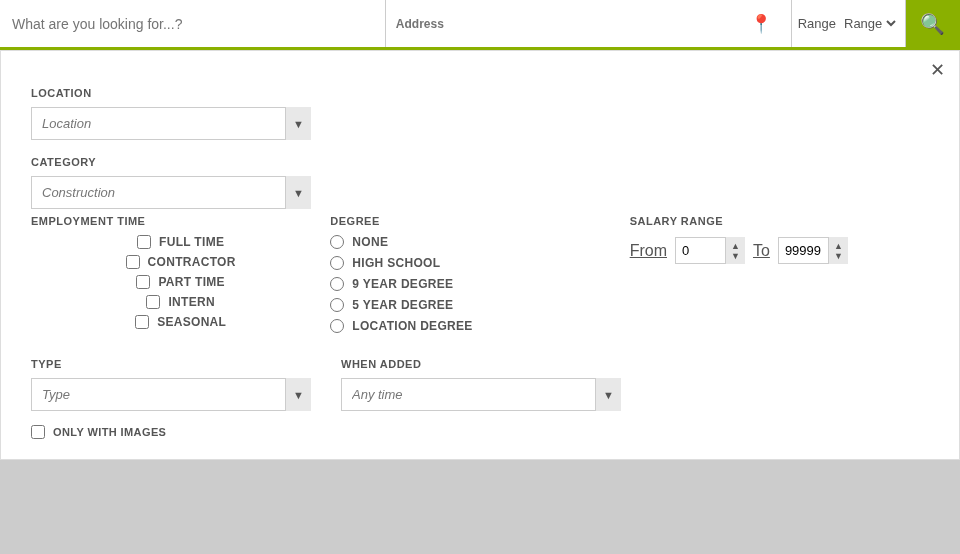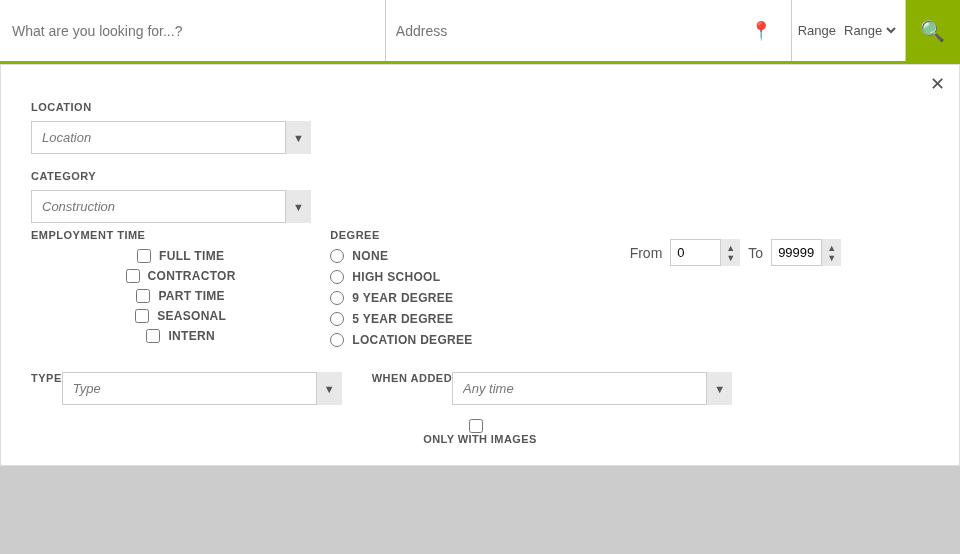--- a/index.html
+++ b/index.html
@@ -1,21 +1,21 @@
 <!DOCTYPE html>
 <html><head>
   <meta charset="utf-8">
   <style>
     * { box-sizing: border-box; margin: 0; padding: 0; }
     body { font-family: Arial, sans-serif; background: #ccc; width: 960px; height: 554px; overflow: hidden; }
 
     
     .header {
       display: flex;
-      height: 64px;
+      height: 50px;
       background: #5a5a5a;
       border-bottom: 3px solid #8ab000;
     }
     .search-input-wrap {
       flex: 1;
       display: flex;
       background: white;
       border-right: 1px solid #ccc;
     }
     .search-input-wrap input {
@@ -31,22 +31,23 @@
       display: flex;
       align-items: center;
       background: white;
       border-right: 1px solid #ccc;
       padding: 0 10px;
     }
     .address-wrap input {
       flex: 1;
       border: none;
       outline: none;
-      font-size: 14px;
+      font-size: 12px;
       color: #999;
+      font-weight: bold;
     }
     .location-pin {
       color: #777;
       font-size: 18px;
       margin-right: 8px;
     }
     .range-wrap {
       display: flex;
       align-items: center;
       background: white;
@@ -186,22 +187,23 @@
       height: 14px;
     }
 
     .salary-row {
       display: flex;
       align-items: center;
       margin-top: 10px;
       gap: 8px;
     }
     .salary-label {
-      font-size: 14px;
-      color: #555;
+      font-size: 16px;
+      color: #555;
+      text-decoration: underline;
     }
     .salary-input-wrap {
       position: relative;
       display: inline-flex;
       align-items: center;
     }
     .salary-input-wrap input {
       width: 70px;
       padding: 5px 26px 5px 6px;
       border: 1px solid #ccc;
@@ -227,34 +229,33 @@
 
     
     .bottom-row {
       margin-top: 18px;
       display: flex;
       align-items: flex-end;
       gap: 30px;
     }
     .type-wrap, .when-wrap {
       display: flex;
-      flex-direction: row;
+      flex-direction: column;
     }
     .type-wrap { min-width: 280px; }
     .when-wrap { min-width: 280px; }
 
     .only-images-row {
       margin-top: 14px;
       display: flex;
       align-items: center;
       font-size: 11px;
       font-weight: bold;
       color: #555;
       letter-spacing: 0.4px;
-      flex-direction: column;
     }
     .only-images-row input {
       margin-right: 8px;
       width: 14px;
       height: 14px;
     }
 
     .striped-bg {
       background: repeating-linear-gradient(
         -45deg,
@@ -331,25 +332,25 @@
       <label class="check-item">
         <input type="checkbox" style="">
         <span>CONTRACTOR</span>
       </label>
       <label class="check-item">
         <input type="checkbox" style="">
         <span>PART TIME</span>
       </label>
       <label class="check-item">
         <input type="checkbox" style="">
-        <span>SEASONAL</span>
+        <span>INTERN</span>
       </label>
       <label class="check-item">
         <input type="checkbox" style="">
-        <span>INTERN</span>
+        <span>SEASONAL</span>
       </label>
     </div>
 
     <div class="col-degree">
       <div class="section-label">DEGREE</div>
       <label class="radio-item">
         <input type="radio" name="degree" style="">
         <span>NONE</span>
       </label>
       <label class="radio-item">
@@ -364,20 +365,21 @@
         <input type="radio" name="degree" style="">
         <span>5 YEAR DEGREE</span>
       </label>
       <label class="radio-item">
         <input type="radio" name="degree" style="">
         <span>LOCATION DEGREE</span>
       </label>
     </div>
 
     <div class="col-salary">
+      <div class="section-label">SALARY RANGE</div>
       <div class="salary-row">
         <span class="salary-label">From</span>
         <div class="salary-input-wrap">
           <input type="text" value="0" style="">
           <div class="salary-spinner">▲<br>▼</div>
         </div>
         <span class="salary-label">To</span>
         <div class="salary-input-wrap">
           <input type="text" value="99999" style="">
           <div class="salary-spinner">▲<br>▼</div>

